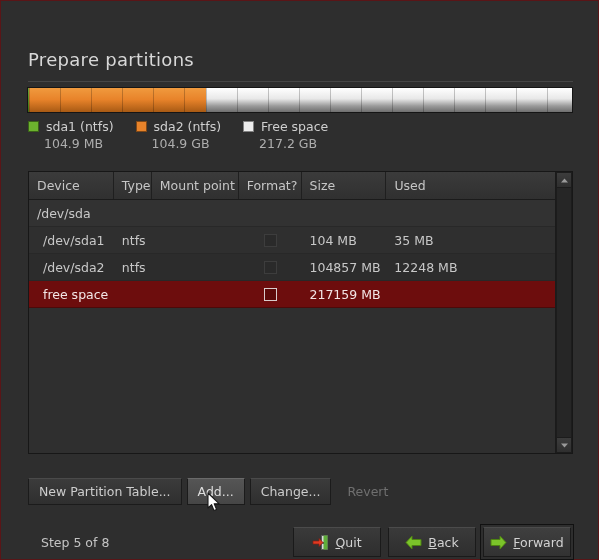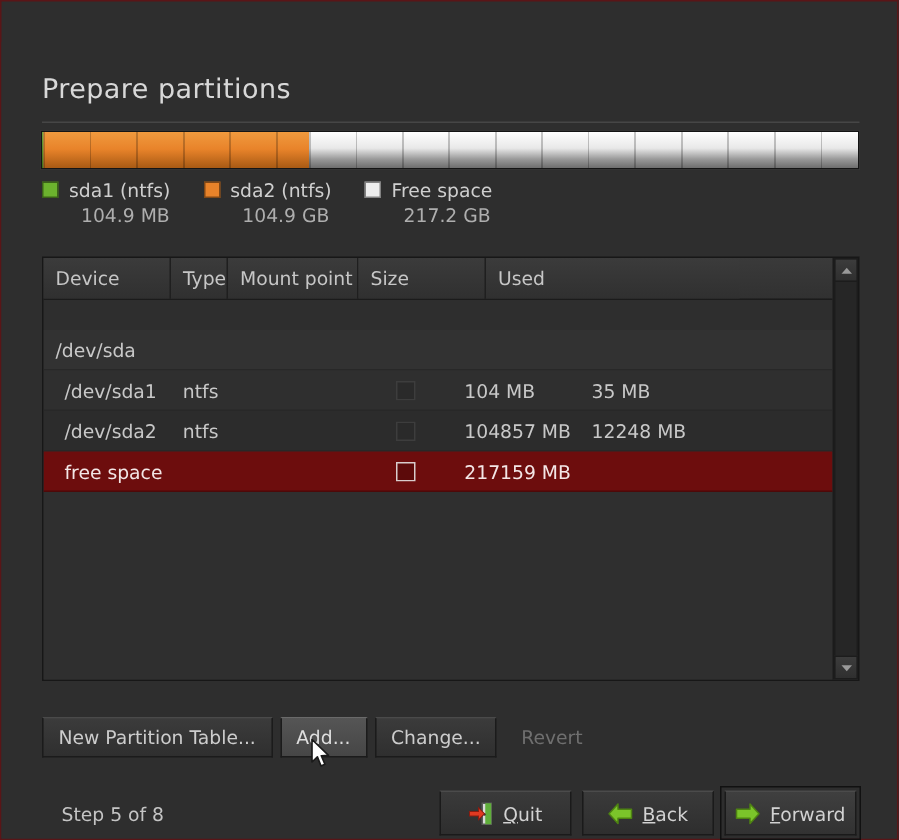--- a/index.html
+++ b/index.html
@@ -143,21 +143,21 @@
   .legend-top { display: flex; align-items: center; }
   .swatch {
     width: 11px; height: 11px;
     margin-right: 7px;
     display: inline-block;
     border: 1px solid rgba(0,0,0,.45);
     box-sizing: border-box;
   }
   .legend-label { font-size: 12.5px; color: #cfcfcf; }
   .legend-size {
-    margin-left: 26px;
+    margin-left: 16px;
     margin-top: 2px;
     font-size: 12.5px;
     color: #aeaeae;
   }
 
   
   .table-frame {
     position: absolute;
     left: 27px; top: 143px;
     width: 545px; height: 283px;
@@ -190,21 +190,21 @@
   .th:last-child { border-right: none; }
 
   .row {
     display: flex;
     height: 26px;
     align-items: center;
     border-bottom: 1px solid #282828;
     background: #2f2f2f;
   }
   .row.alt { background: #2c2c2c; }
-  .row.group { background: #323232; margin-top: 20px; }
+  .row.group { background: #323232; }
   .row.selected {
     background: #6d0d0d;
     color: #f2e2e2;
     border-bottom: 1px solid #4d0909;
   }
   .cell {
     box-sizing: border-box;
     padding-left: 8px;
     font-size: 12.5px;
     white-space: nowrap;
@@ -368,20 +368,21 @@
       </div>
     </div>
 
     <div class="table-frame">
       <div class="table-area">
 
         <div class="thead">
           <div class="th" style="width:85px">Device</div>
           <div class="th" style="width:38px">Type</div>
           <div class="th" style="width:87px">Mount point</div>
+          <div class="th" style="width:63px">Format?</div>
           <div class="th" style="width:85px">Size</div>
           <div class="th" style="width:169px">Used</div>
         </div>
 
         <div class="row group">
           <div class="cell" style="width:85px">/dev/sda</div>
           <div class="cell" style="width:38px"></div>
           <div class="cell" style="width:87px"></div>
           <div class="cell ckbox" style="width:63px"></div>
           <div class="cell" style="width:85px"></div>

